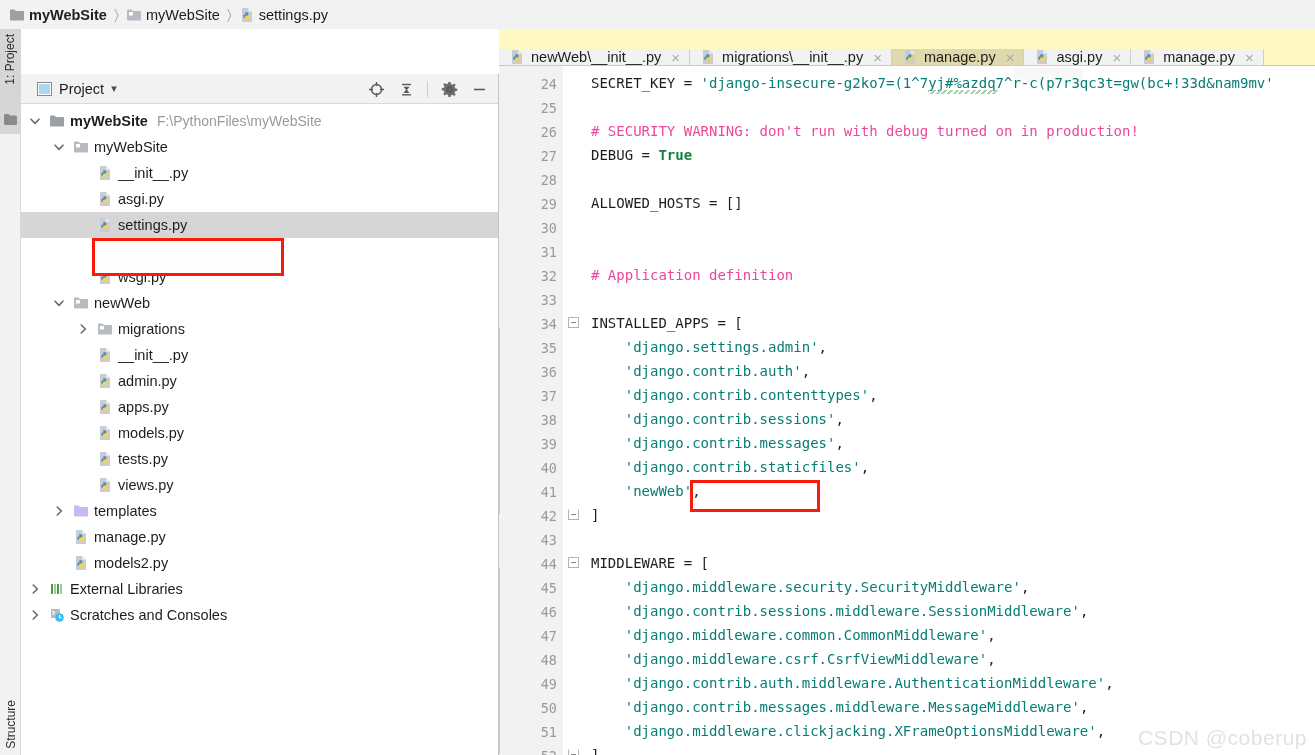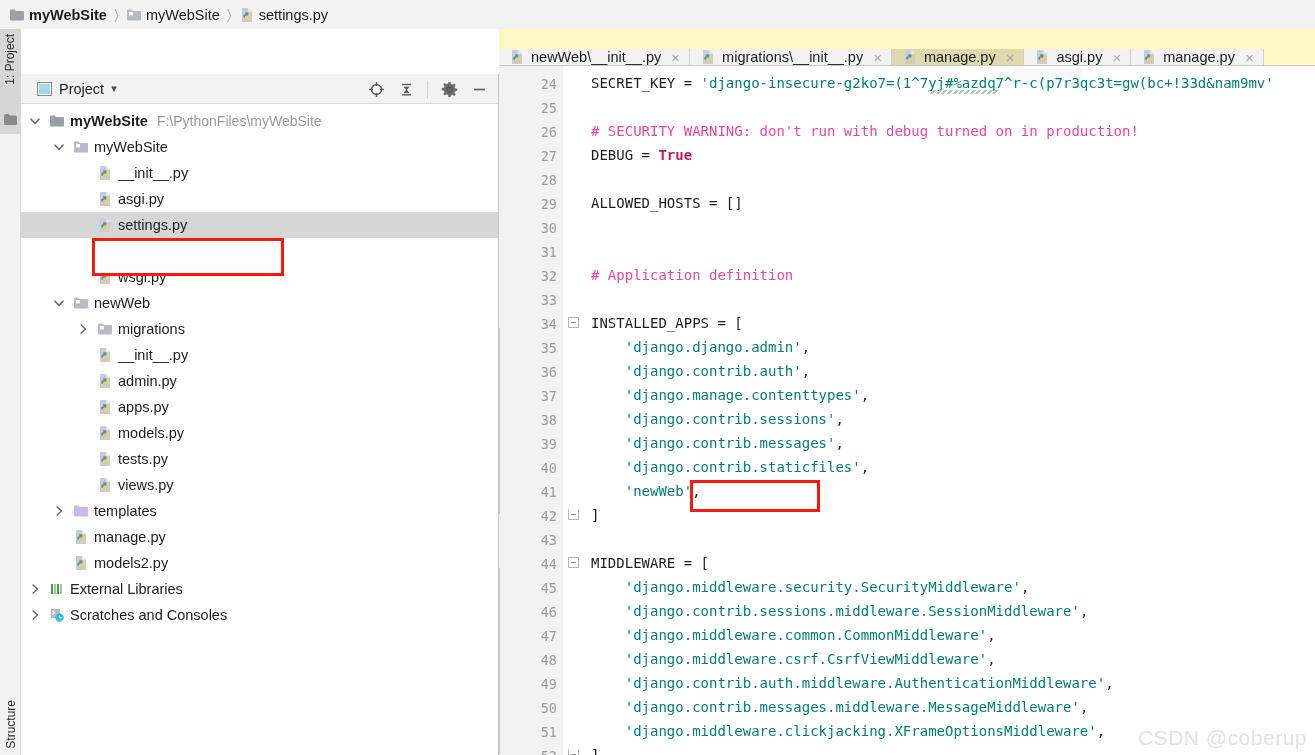--- a/index.html
+++ b/index.html
@@ -112,21 +112,21 @@
     content: ""; position: absolute; left: 2px; top: 4px; width: 5px; height: 1px; background: #8a8a8a;
   }
   .fold-box.end { border-top-color: transparent; }
 
   #code {
     position: relative; flex: 1; background: #ffffff;
     font-family: "DejaVu Sans Mono", monospace; font-size: 14px;
     overflow: hidden;
   }
   .cline { position: absolute; left: 0; white-space: pre; line-height: 1; }
-  .kw { color: #be185d; font-weight: bold; }
+  .kw { color: #15803d; font-weight: bold; }
   .str { color: #067d74; }
   .cmt { color: #ec4899; }
   .pl  { color: #1d1d1d; }
   .squiggle {
     position: absolute; height: 4px;
     background: repeating-linear-gradient(135deg,#9ec89e 0 2px, transparent 2px 4px);
     opacity: .85;
   }
   #redbox-newweb { left: 107px; top: 414px; width: 130px; height: 32px; }
 
@@ -544,23 +544,23 @@
           <div class="cline" style="top: 34px; left: 8px;"></div>
           <div class="cline" style="top: 58px; left: 8px;"><span class="cmt"># SECURITY WARNING: don't run with debug turned on in production!</span></div>
           <div class="cline" style="top: 82px; left: 8px;"><span class="pl">DEBUG = </span><span class="kw">True</span></div>
           <div class="cline" style="top: 106px; left: 8px;"></div>
           <div class="cline" style="top: 130px; left: 8px;"><span class="pl">ALLOWED_HOSTS = []</span></div>
           <div class="cline" style="top: 154px; left: 8px;"></div>
           <div class="cline" style="top: 178px; left: 8px;"></div>
           <div class="cline" style="top: 202px; left: 8px;"><span class="cmt"># Application definition</span></div>
           <div class="cline" style="top: 226px; left: 8px;"></div>
           <div class="cline" style="top: 250px; left: 8px;"><span class="pl">INSTALLED_APPS = [</span></div>
-          <div class="cline" style="top: 274px; left: 8px;"><span class="pl">    </span><span class="str">'django.django.admin'</span><span class="pl">,</span></div>
+          <div class="cline" style="top: 274px; left: 8px;"><span class="pl">    </span><span class="str">'django.settings.admin'</span><span class="pl">,</span></div>
           <div class="cline" style="top: 298px; left: 8px;"><span class="pl">    </span><span class="str">'django.contrib.auth'</span><span class="pl">,</span></div>
-          <div class="cline" style="top: 322px; left: 8px;"><span class="pl">    </span><span class="str">'django.manage.contenttypes'</span><span class="pl">,</span></div>
+          <div class="cline" style="top: 322px; left: 8px;"><span class="pl">    </span><span class="str">'django.contrib.contenttypes'</span><span class="pl">,</span></div>
           <div class="cline" style="top: 346px; left: 8px;"><span class="pl">    </span><span class="str">'django.contrib.sessions'</span><span class="pl">,</span></div>
           <div class="cline" style="top: 370px; left: 8px;"><span class="pl">    </span><span class="str">'django.contrib.messages'</span><span class="pl">,</span></div>
           <div class="cline" style="top: 394px; left: 8px;"><span class="pl">    </span><span class="str">'django.contrib.staticfiles'</span><span class="pl">,</span></div>
           <div class="cline" style="top: 418px; left: 8px;"><span class="pl">    </span><span class="str">'newWeb'</span><span class="pl">,</span></div>
           <div class="cline" style="top: 442px; left: 8px;"><span class="pl">]</span></div>
           <div class="cline" style="top: 466px; left: 8px;"></div>
           <div class="cline" style="top: 490px; left: 8px;"><span class="pl">MIDDLEWARE = [</span></div>
           <div class="cline" style="top: 514px; left: 8px;"><span class="pl">    </span><span class="str">'django.middleware.security.SecurityMiddleware'</span><span class="pl">,</span></div>
           <div class="cline" style="top: 538px; left: 8px;"><span class="pl">    </span><span class="str">'django.contrib.sessions.middleware.SessionMiddleware'</span><span class="pl">,</span></div>
           <div class="cline" style="top: 562px; left: 8px;"><span class="pl">    </span><span class="str">'django.middleware.common.CommonMiddleware'</span><span class="pl">,</span></div>

